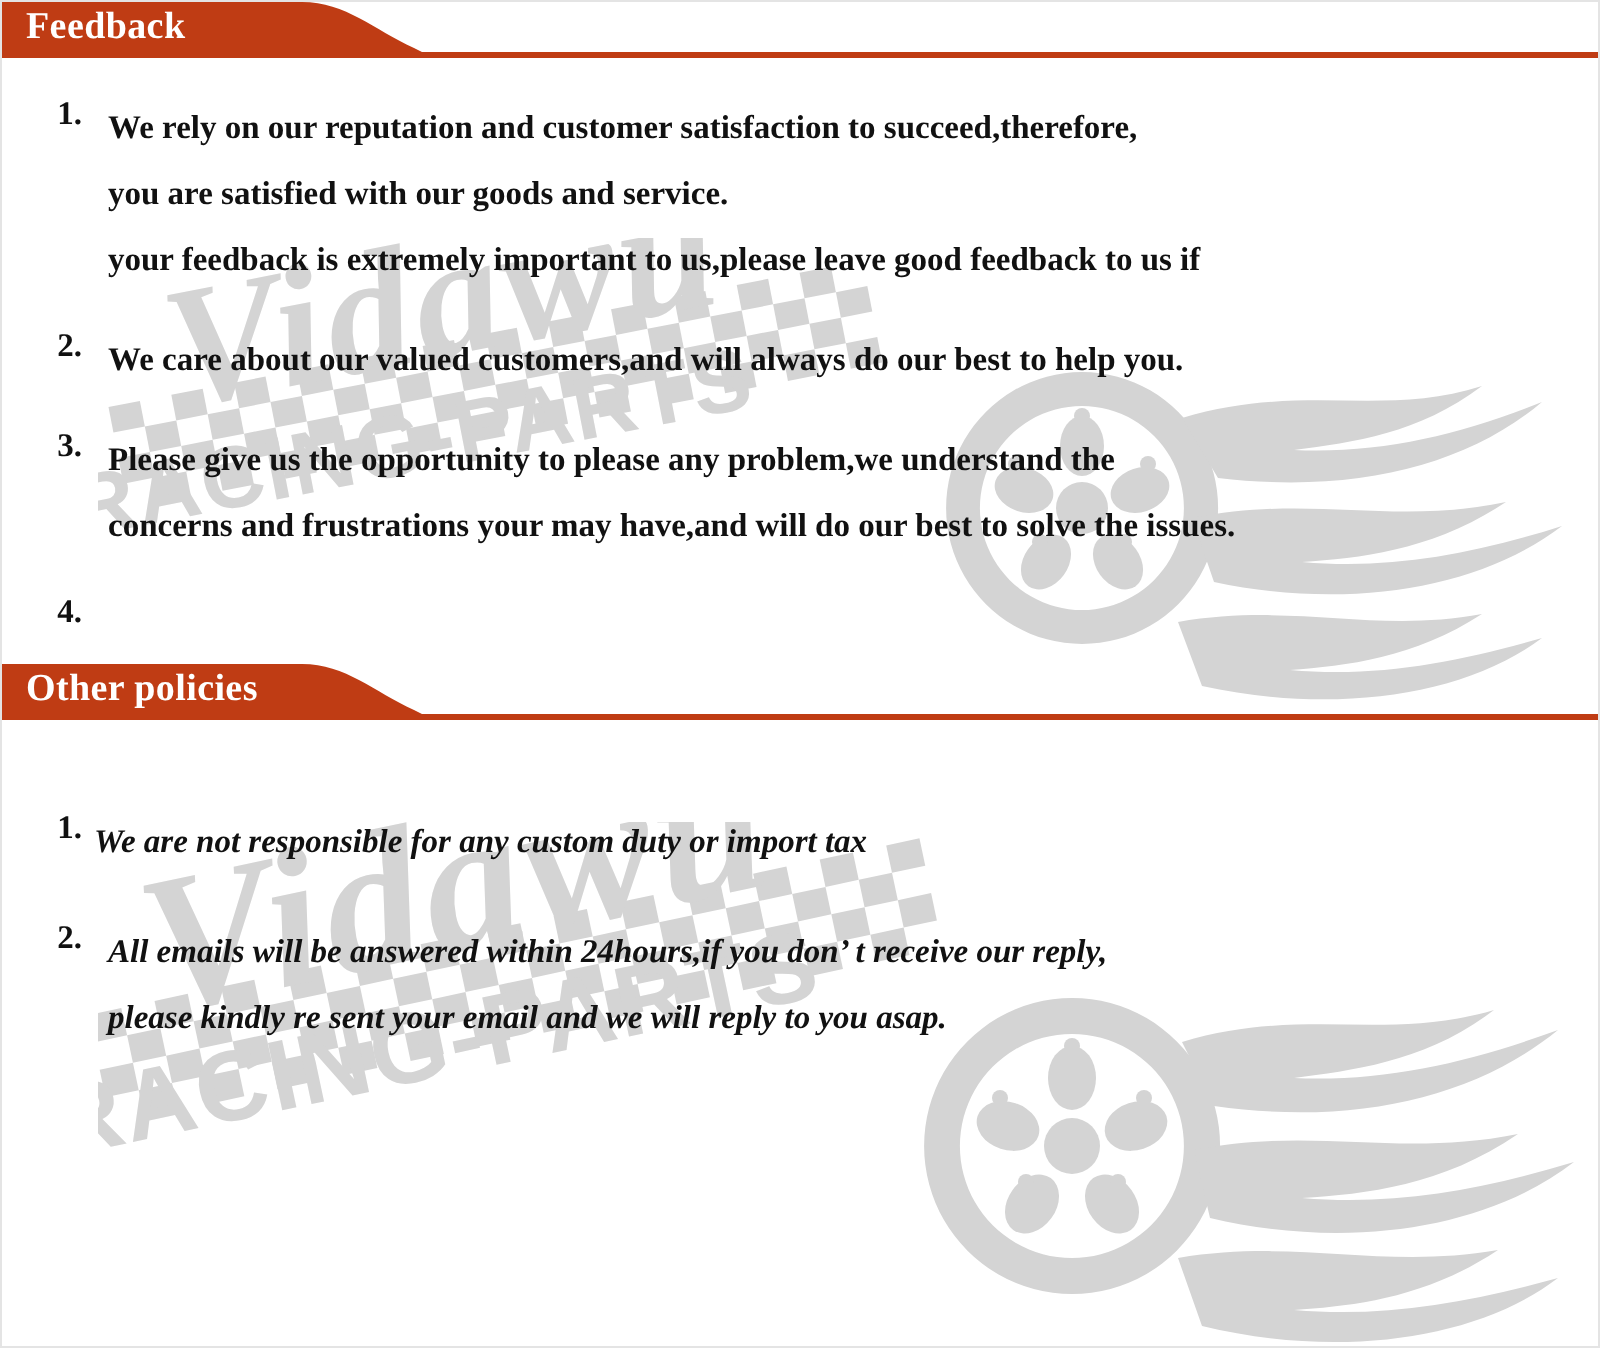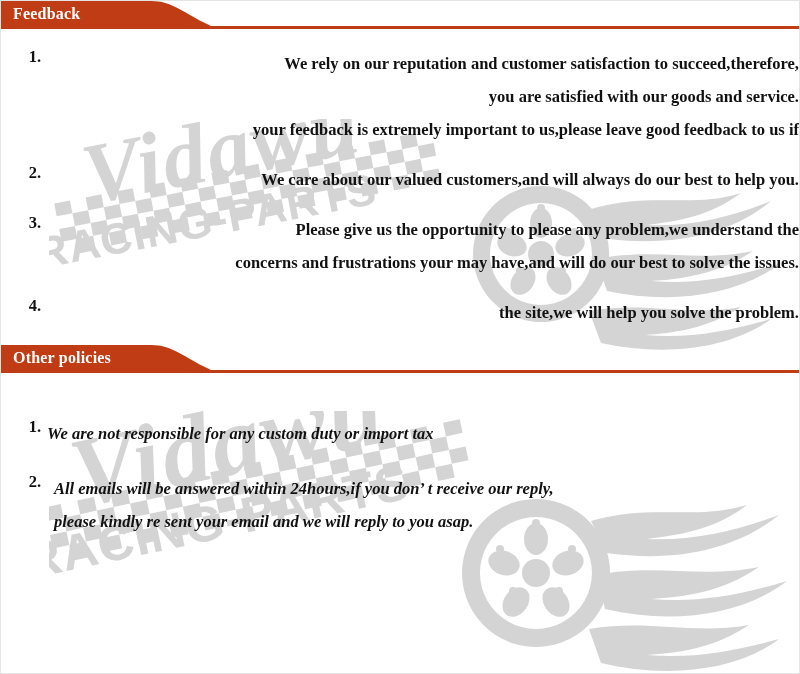--- a/index.html
+++ b/index.html
@@ -51,21 +51,21 @@
     width: 220px;
   }
   .band-label {
     position: absolute;
     left: 12px;
     top: 0;
     height: 26px;
     line-height: 26px;
     color: #ffffff;
     font-weight: bold;
-    font-size: 16px;
+    font-size: 19px;
     letter-spacing: 0.2px;
     white-space: nowrap;
     z-index: 3;
   }
 
   
   .section-body {
     position: relative;
     z-index: 2;
   }
@@ -93,21 +93,21 @@
   .item-text .ln {
     display: block;
     white-space: nowrap;
   }
 
   
   #feedback-body { padding: 18px 0 10px 0; }
   #feedback-body li.policy-item { margin-bottom: 17px; }
   #feedback-body li.policy-item:last-child { margin-bottom: 0; }
   #feedback-body .item-num { width: 40px; margin-right: 13px; }
-  #feedback-body .item-text .ln { line-height: 33px; text-align: right; }
+  #feedback-body .item-text .ln { line-height: 33px; }
 
   
   #other-body { padding: 44px 0 0 0; }
   #other-body li.policy-item { margin-bottom: 22px; }
   #other-body .item-num { width: 40px; margin-right: 6px; }
   #other-body .item-text .ln { line-height: 33px; font-style: italic; }
   #other-body li.policy-item.indent-wide .item-num { margin-right: 13px; }
 
   .spacer-feedback { height: 6px; }
 </style>
@@ -326,21 +326,20 @@
         <span class="item-num">3.</span>
         <span class="item-text">
           <span class="ln">Please give us the opportunity to please any problem,we understand the</span>
           <span class="ln">concerns and frustrations your may have,and will do our best to solve the issues.</span>
         </span>
       </li>
 
       <li class="policy-item">
         <span class="item-num">4.</span>
         <span class="item-text">
-          <span class="ln">the site,we will help you solve the problem.</span>
         </span>
       </li>
 
     </ol>
   </div>
 
   <div class="spacer-feedback"></div>
 
   <div class="section-head">
     <div class="band-line"></div>

